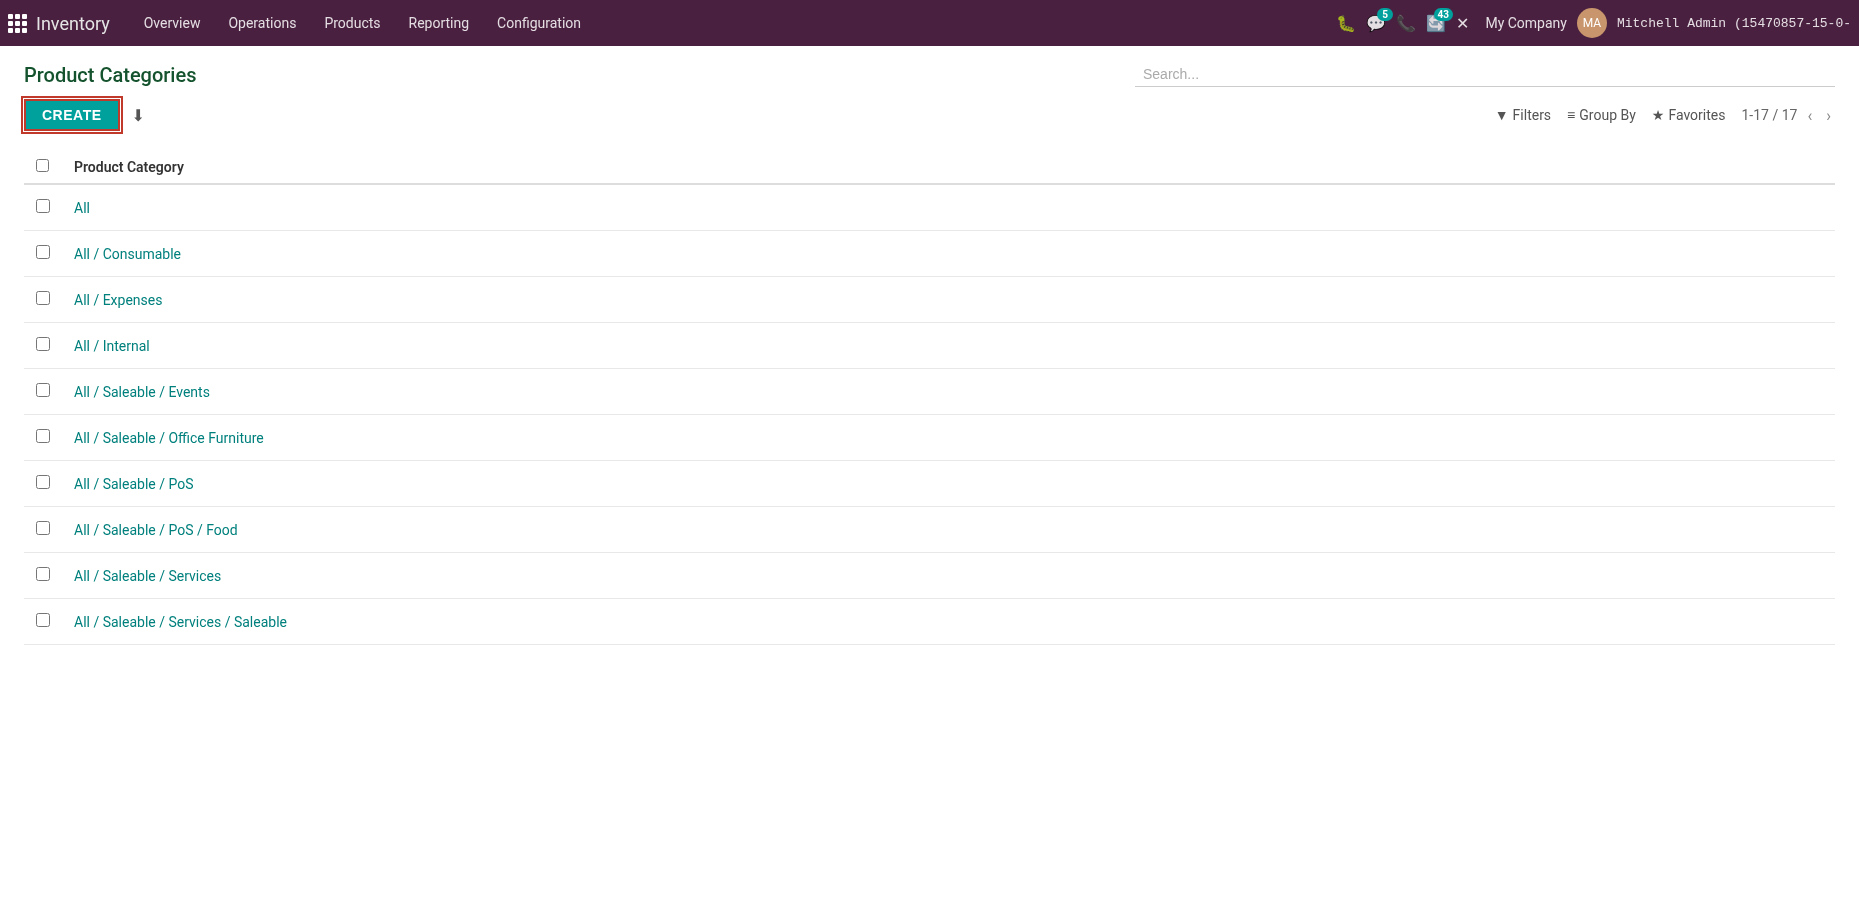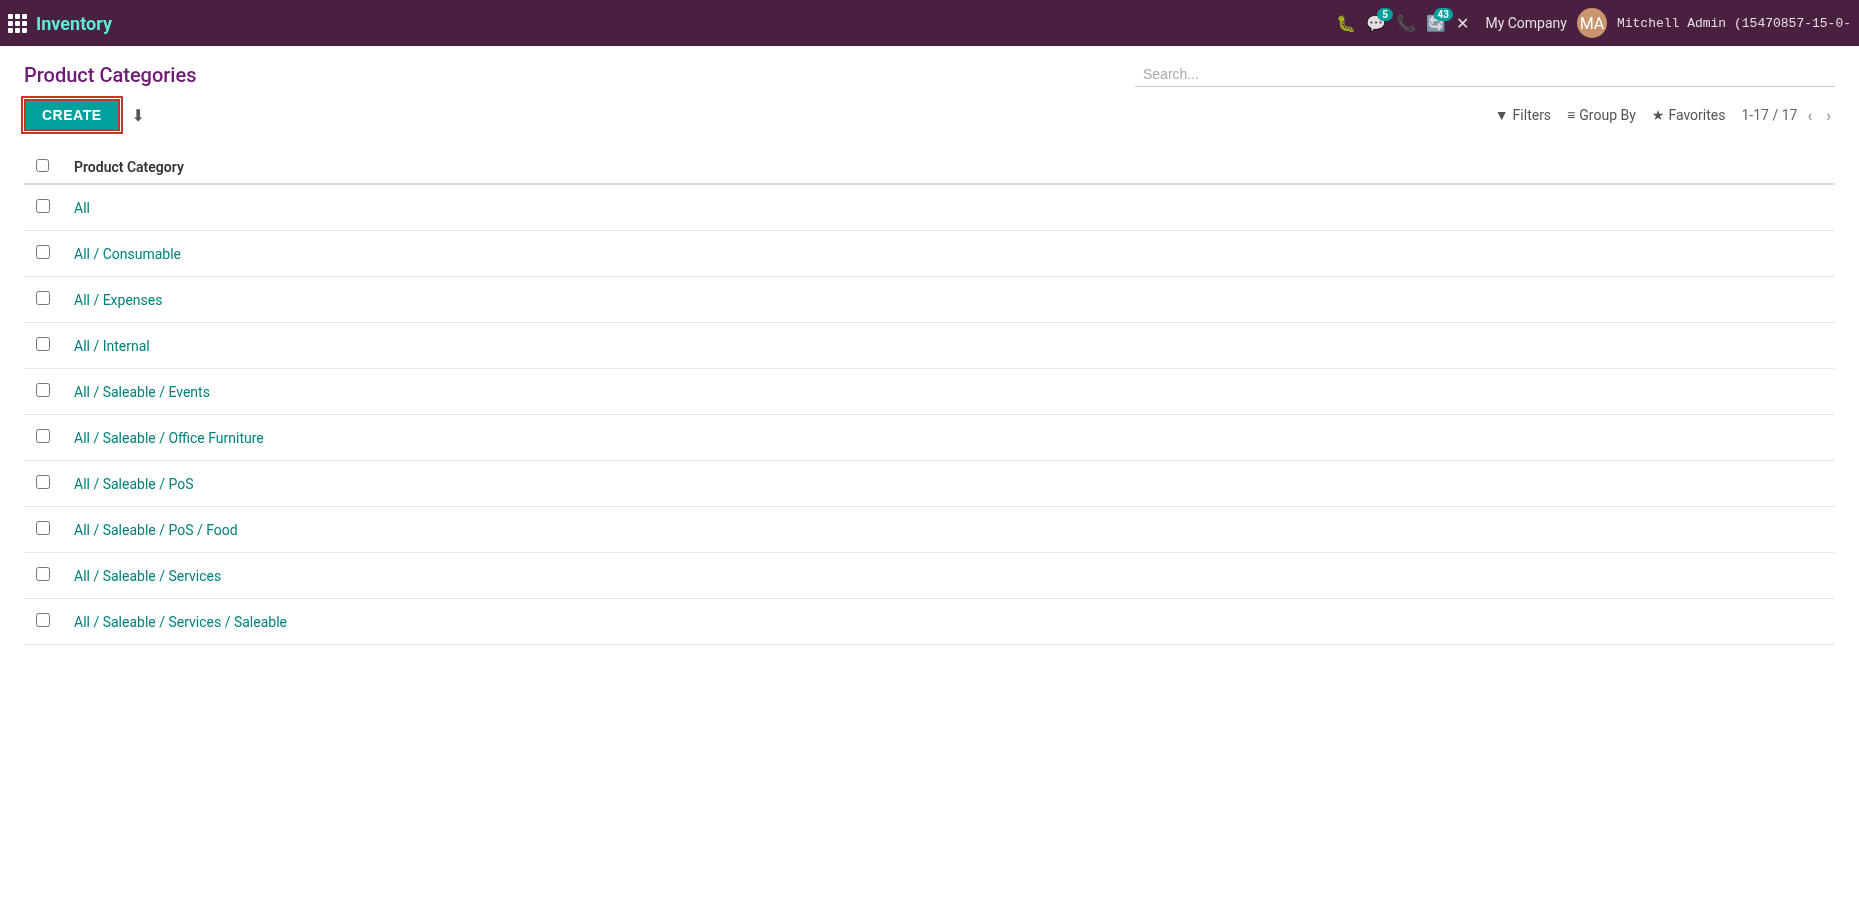--- a/index.html
+++ b/index.html
@@ -28,22 +28,22 @@
       height: 18px;
     }
     .topnav-grid-icon span i {
       background: #fff;
       width: 5px;
       height: 5px;
       border-radius: 1px;
     }
     .topnav-brand {
       font-size: 18px;
-      font-weight: 700;
-      color: #5eead4;
+      font-weight: 400;
+      color: #e5e5e5;
       margin-right: 20px;
       white-space: nowrap;
     }
     .topnav-menu {
       display: flex;
       list-style: none;
       flex: 1;
     }
     .topnav-menu li {
       padding: 0 14px;
@@ -89,21 +89,21 @@
     }
     .topnav-avatar {
       width: 30px;
       height: 30px;
       border-radius: 50%;
       background: #888;
       overflow: hidden;
       display: flex;
       align-items: center;
       justify-content: center;
-      font-size: 16px;
+      font-size: 12px;
       color: #fff;
       background: #c8956c;
     }
     .topnav-username {
       color: rgba(255,255,255,0.85);
       font-size: 13px;
       font-family: Liberation Mono, monospace;
     }
 
     
@@ -114,21 +114,21 @@
     
     .page-header {
       display: flex;
       align-items: center;
       justify-content: space-between;
       margin-bottom: 12px;
     }
     .page-title {
       font-size: 20px;
       font-weight: 500;
-      color: #701a75;
+      color: #14532d;
     }
     .search-bar {
       flex: 1;
       max-width: 700px;
       margin-left: 40px;
       border: none;
       border-bottom: 1px solid #ccc;
       padding: 4px 8px;
       font-size: 14px;
       outline: none;
@@ -249,20 +249,27 @@
         <i></i>
       <i></i>
         <i></i>
         <i></i>
       <i></i>
         <i></i>
         <i></i>
     </span>
   </div>
   <div class="topnav-brand">Inventory</div>
+  <ul class="topnav-menu">
+    <li>Overview</li>
+    <li>Operations</li>
+    <li>Products</li>
+    <li>Reporting</li>
+    <li>Configuration</li>
+  </ul>
   <div class="topnav-actions">
     <div class="topnav-icon-btn">
       🐛
     </div>
     <div class="topnav-icon-btn">
       💬
       <span class="topnav-badge">5</span>
     </div>
     <div class="topnav-icon-btn">
       📞

